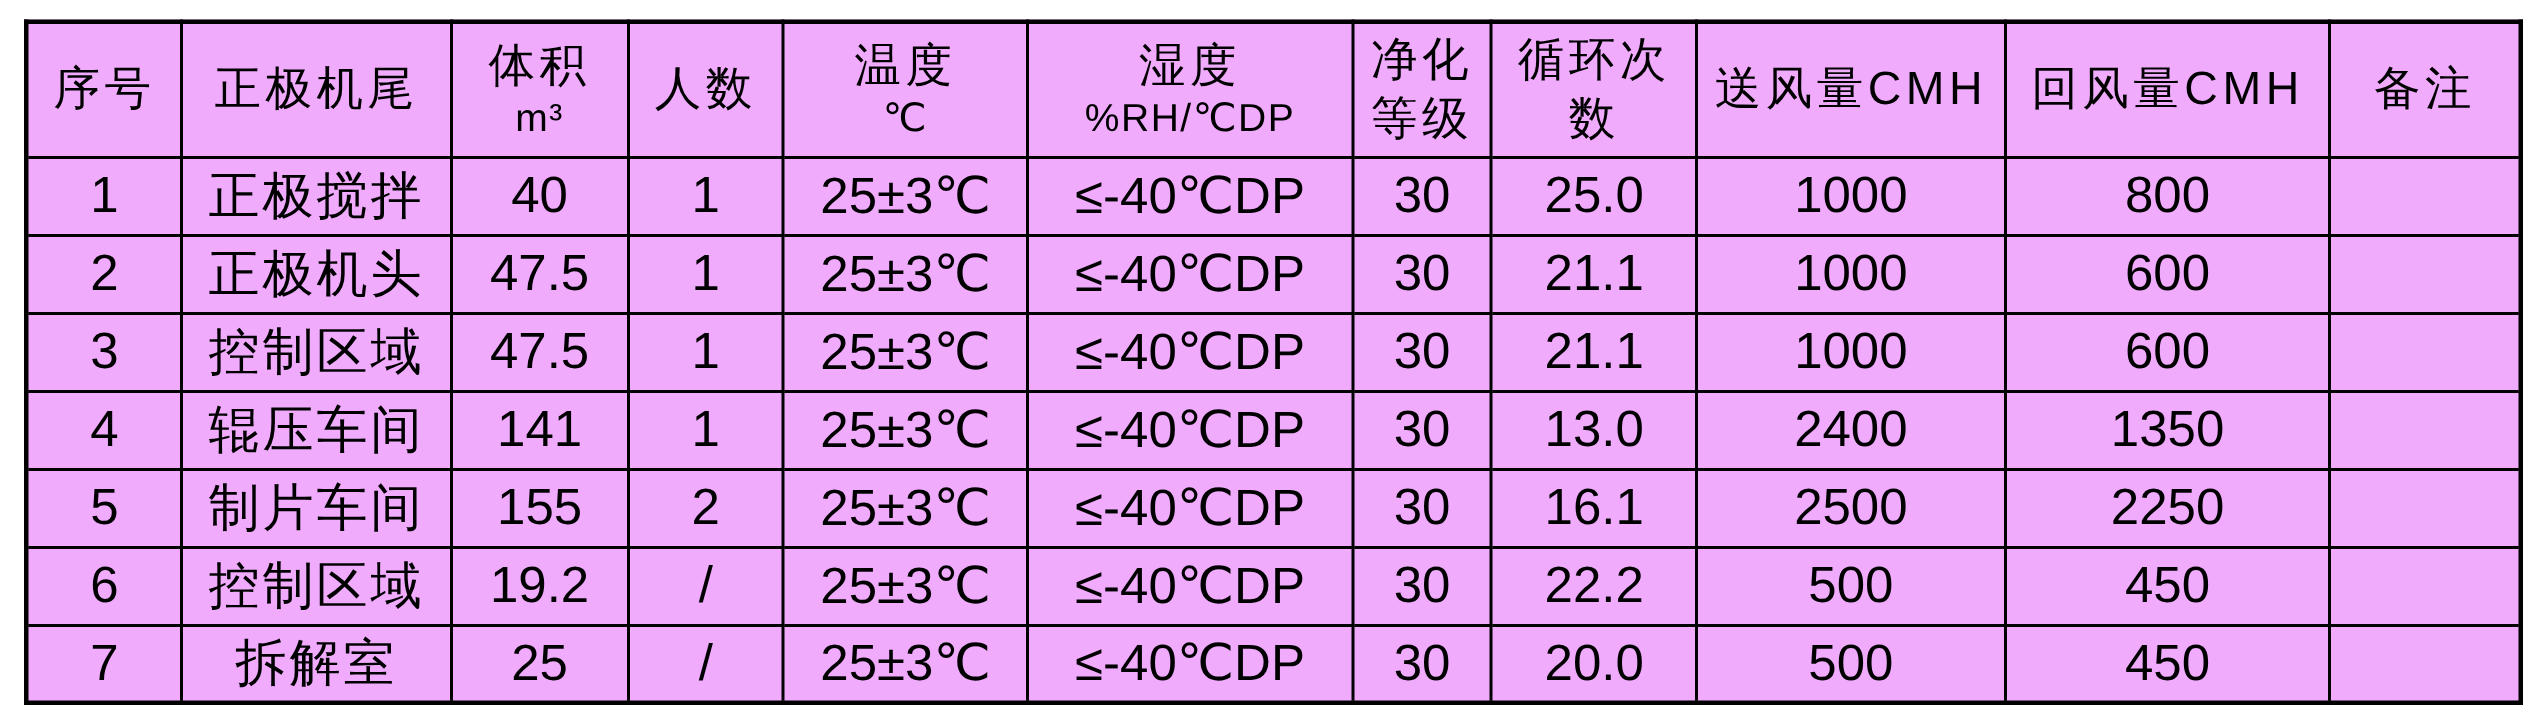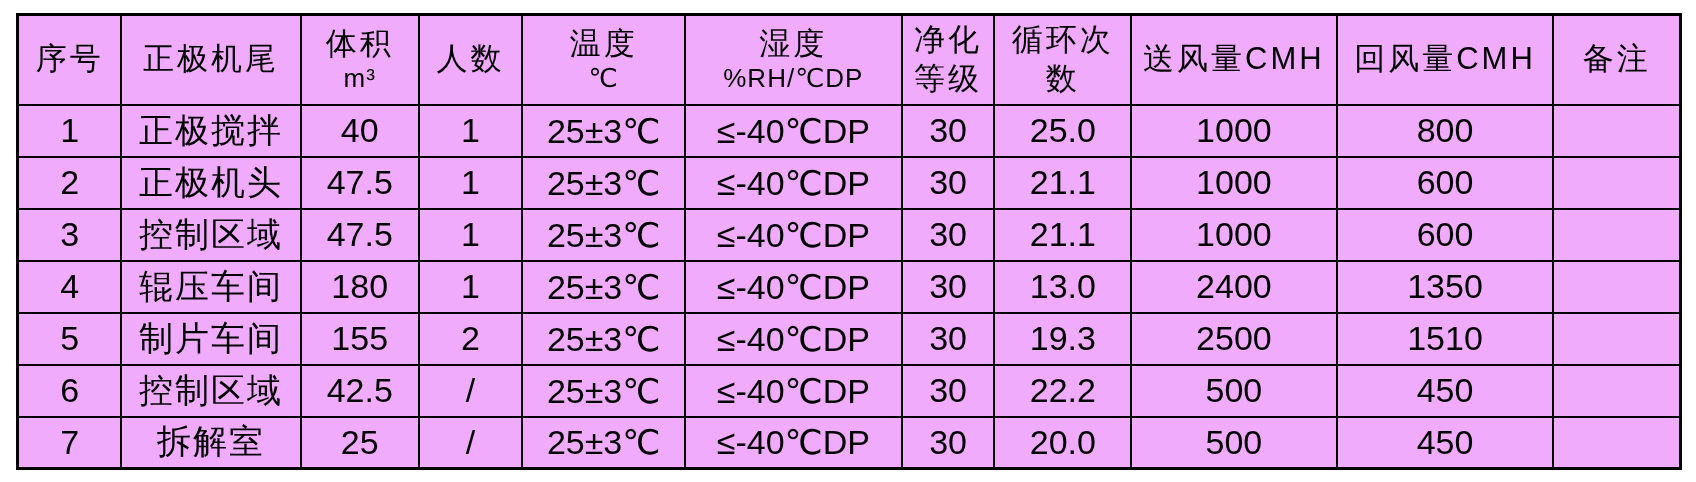--- a/index.html
+++ b/index.html
@@ -155,47 +155,47 @@
           <td class="cell-humidity">≤-40℃DP</td>
           <td class="cell-clean-class">30</td>
           <td class="cell-air-cycles">21.1</td>
           <td class="cell-supply-air">1000</td>
           <td class="cell-return-air">600</td>
           <td class="cell-remarks"></td>
         </tr>
         <tr>
           <td class="cell-index">4</td>
           <td class="cell-area">辊压车间</td>
-          <td class="cell-volume">180</td>
+          <td class="cell-volume">141</td>
           <td class="cell-people">1</td>
           <td class="cell-temperature">25±3℃</td>
           <td class="cell-humidity">≤-40℃DP</td>
           <td class="cell-clean-class">30</td>
           <td class="cell-air-cycles">13.0</td>
           <td class="cell-supply-air">2400</td>
           <td class="cell-return-air">1350</td>
           <td class="cell-remarks"></td>
         </tr>
         <tr>
           <td class="cell-index">5</td>
           <td class="cell-area">制片车间</td>
           <td class="cell-volume">155</td>
           <td class="cell-people">2</td>
           <td class="cell-temperature">25±3℃</td>
           <td class="cell-humidity">≤-40℃DP</td>
           <td class="cell-clean-class">30</td>
-          <td class="cell-air-cycles">19.3</td>
+          <td class="cell-air-cycles">16.1</td>
           <td class="cell-supply-air">2500</td>
-          <td class="cell-return-air">1510</td>
+          <td class="cell-return-air">2250</td>
           <td class="cell-remarks"></td>
         </tr>
         <tr>
           <td class="cell-index">6</td>
           <td class="cell-area">控制区域</td>
-          <td class="cell-volume">42.5</td>
+          <td class="cell-volume">19.2</td>
           <td class="cell-people">/</td>
           <td class="cell-temperature">25±3℃</td>
           <td class="cell-humidity">≤-40℃DP</td>
           <td class="cell-clean-class">30</td>
           <td class="cell-air-cycles">22.2</td>
           <td class="cell-supply-air">500</td>
           <td class="cell-return-air">450</td>
           <td class="cell-remarks"></td>
         </tr>
         <tr>

